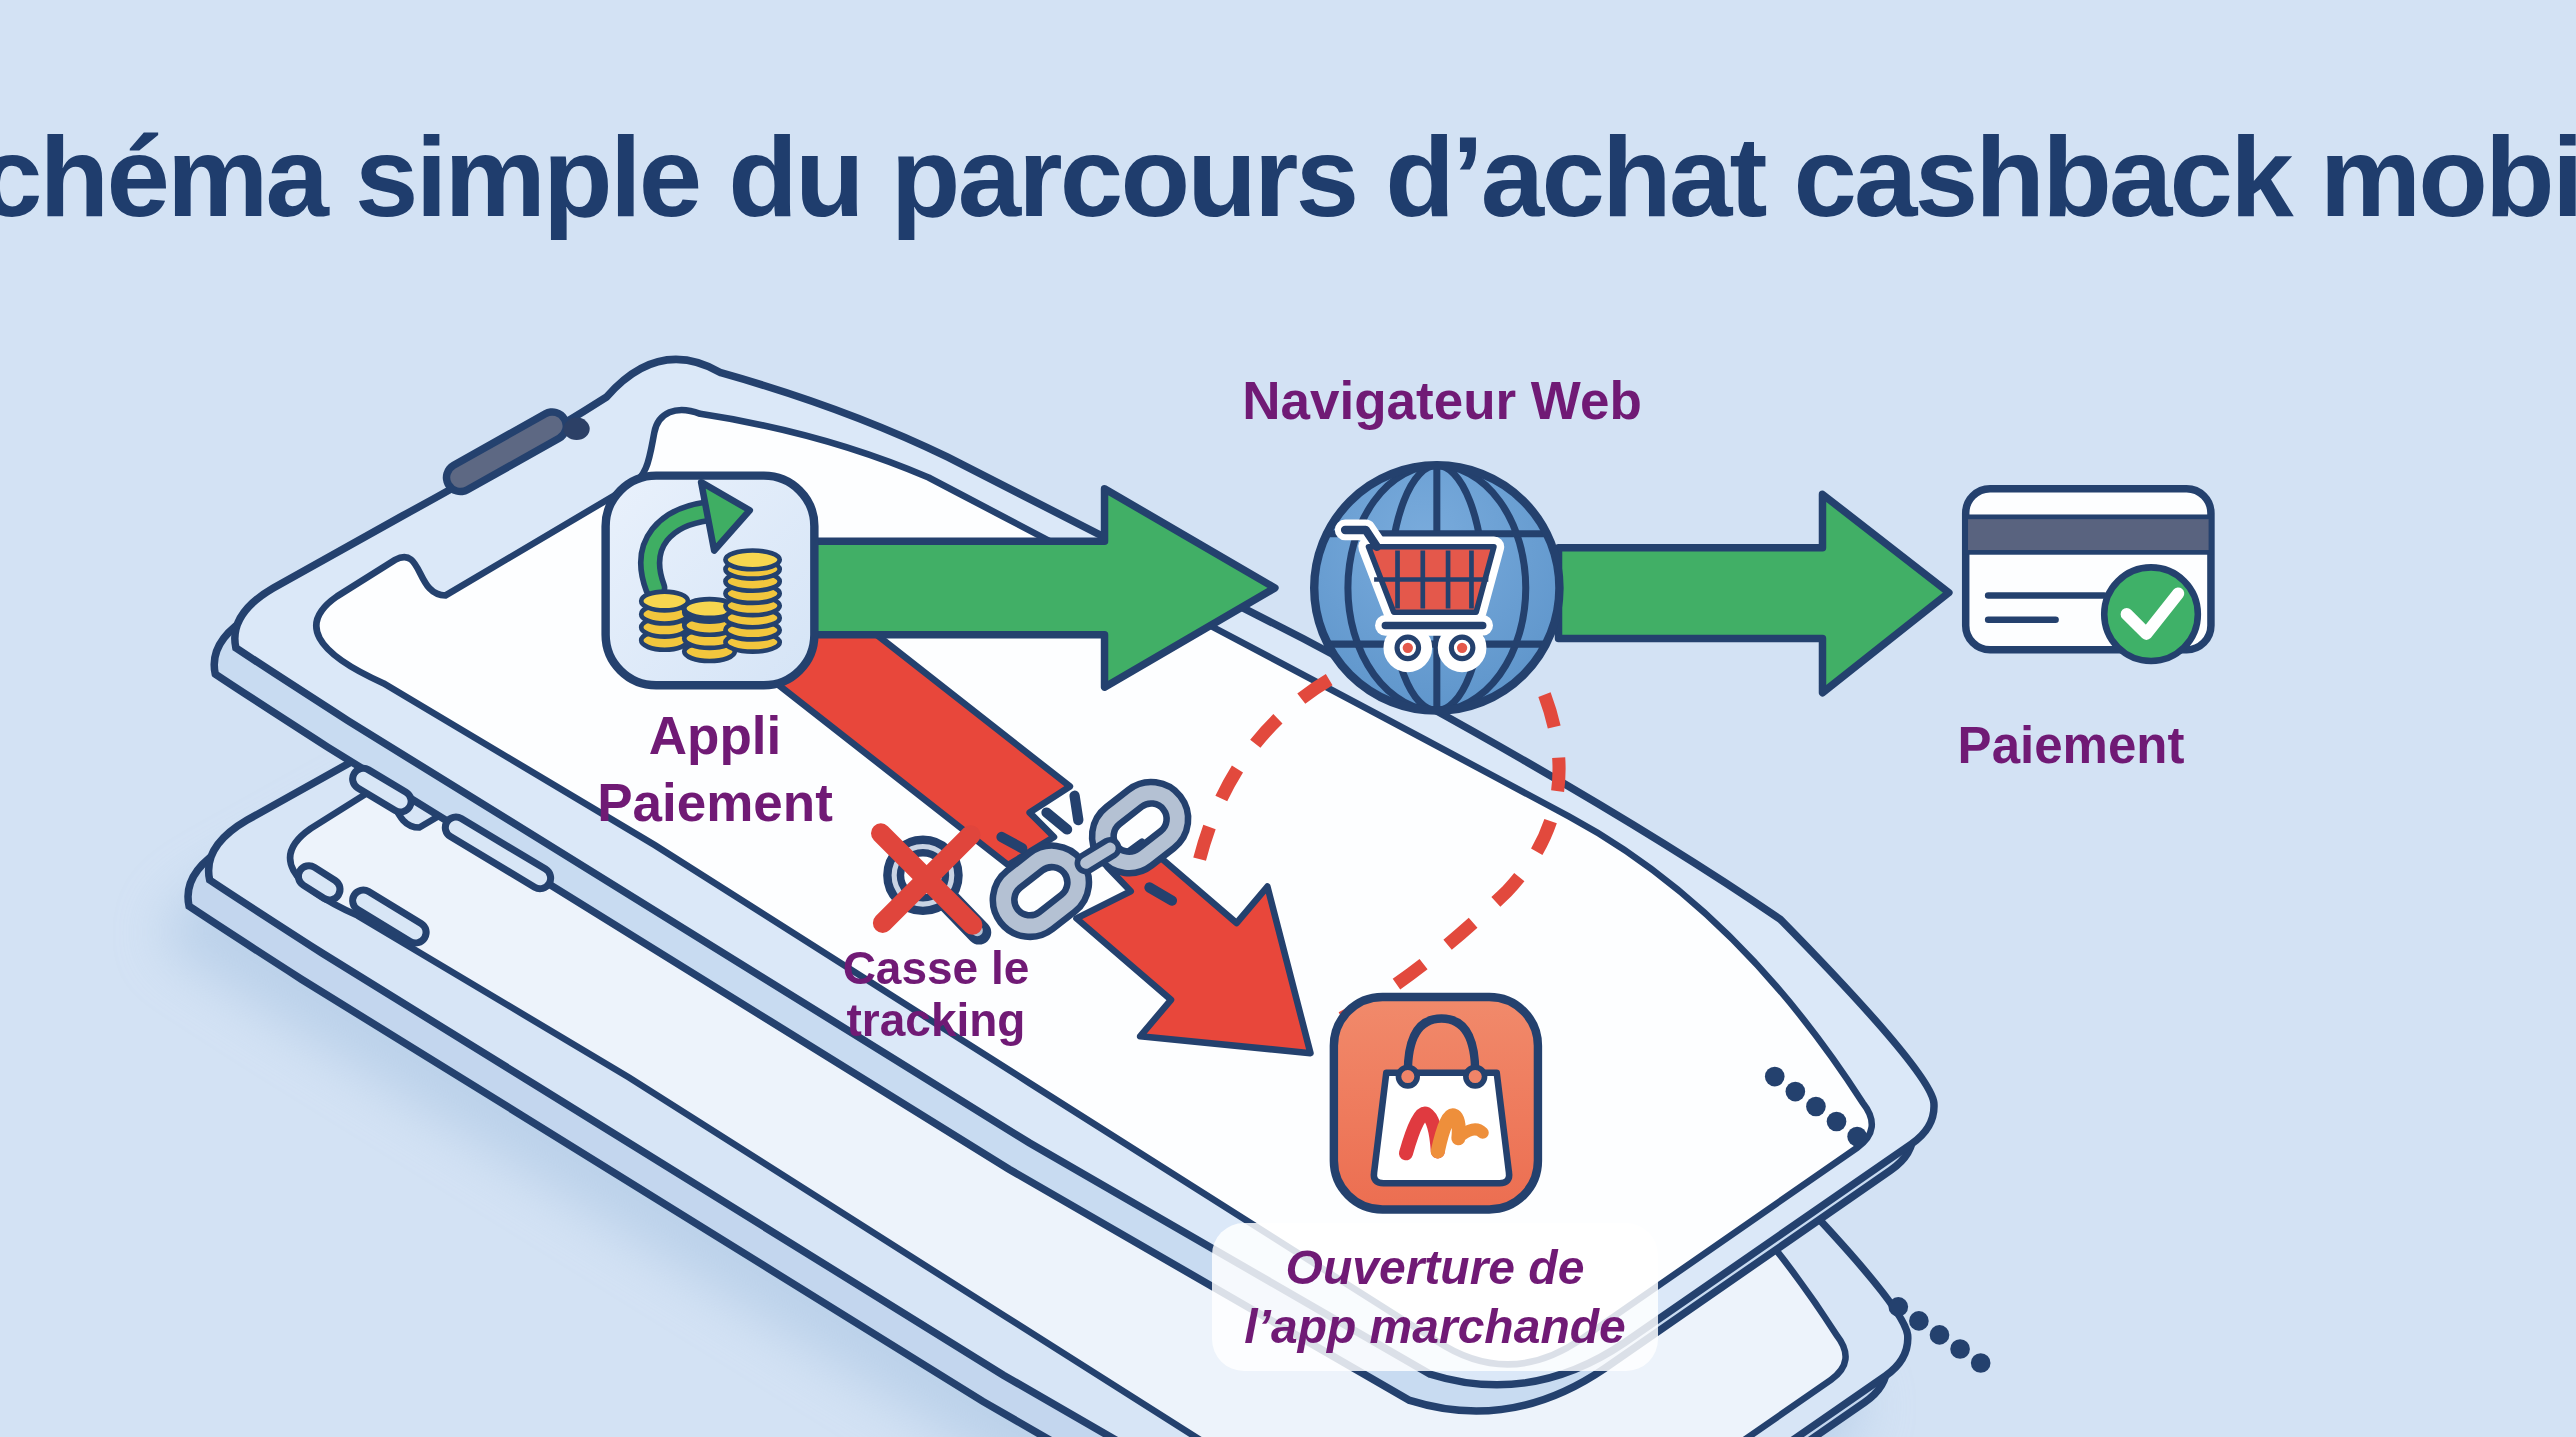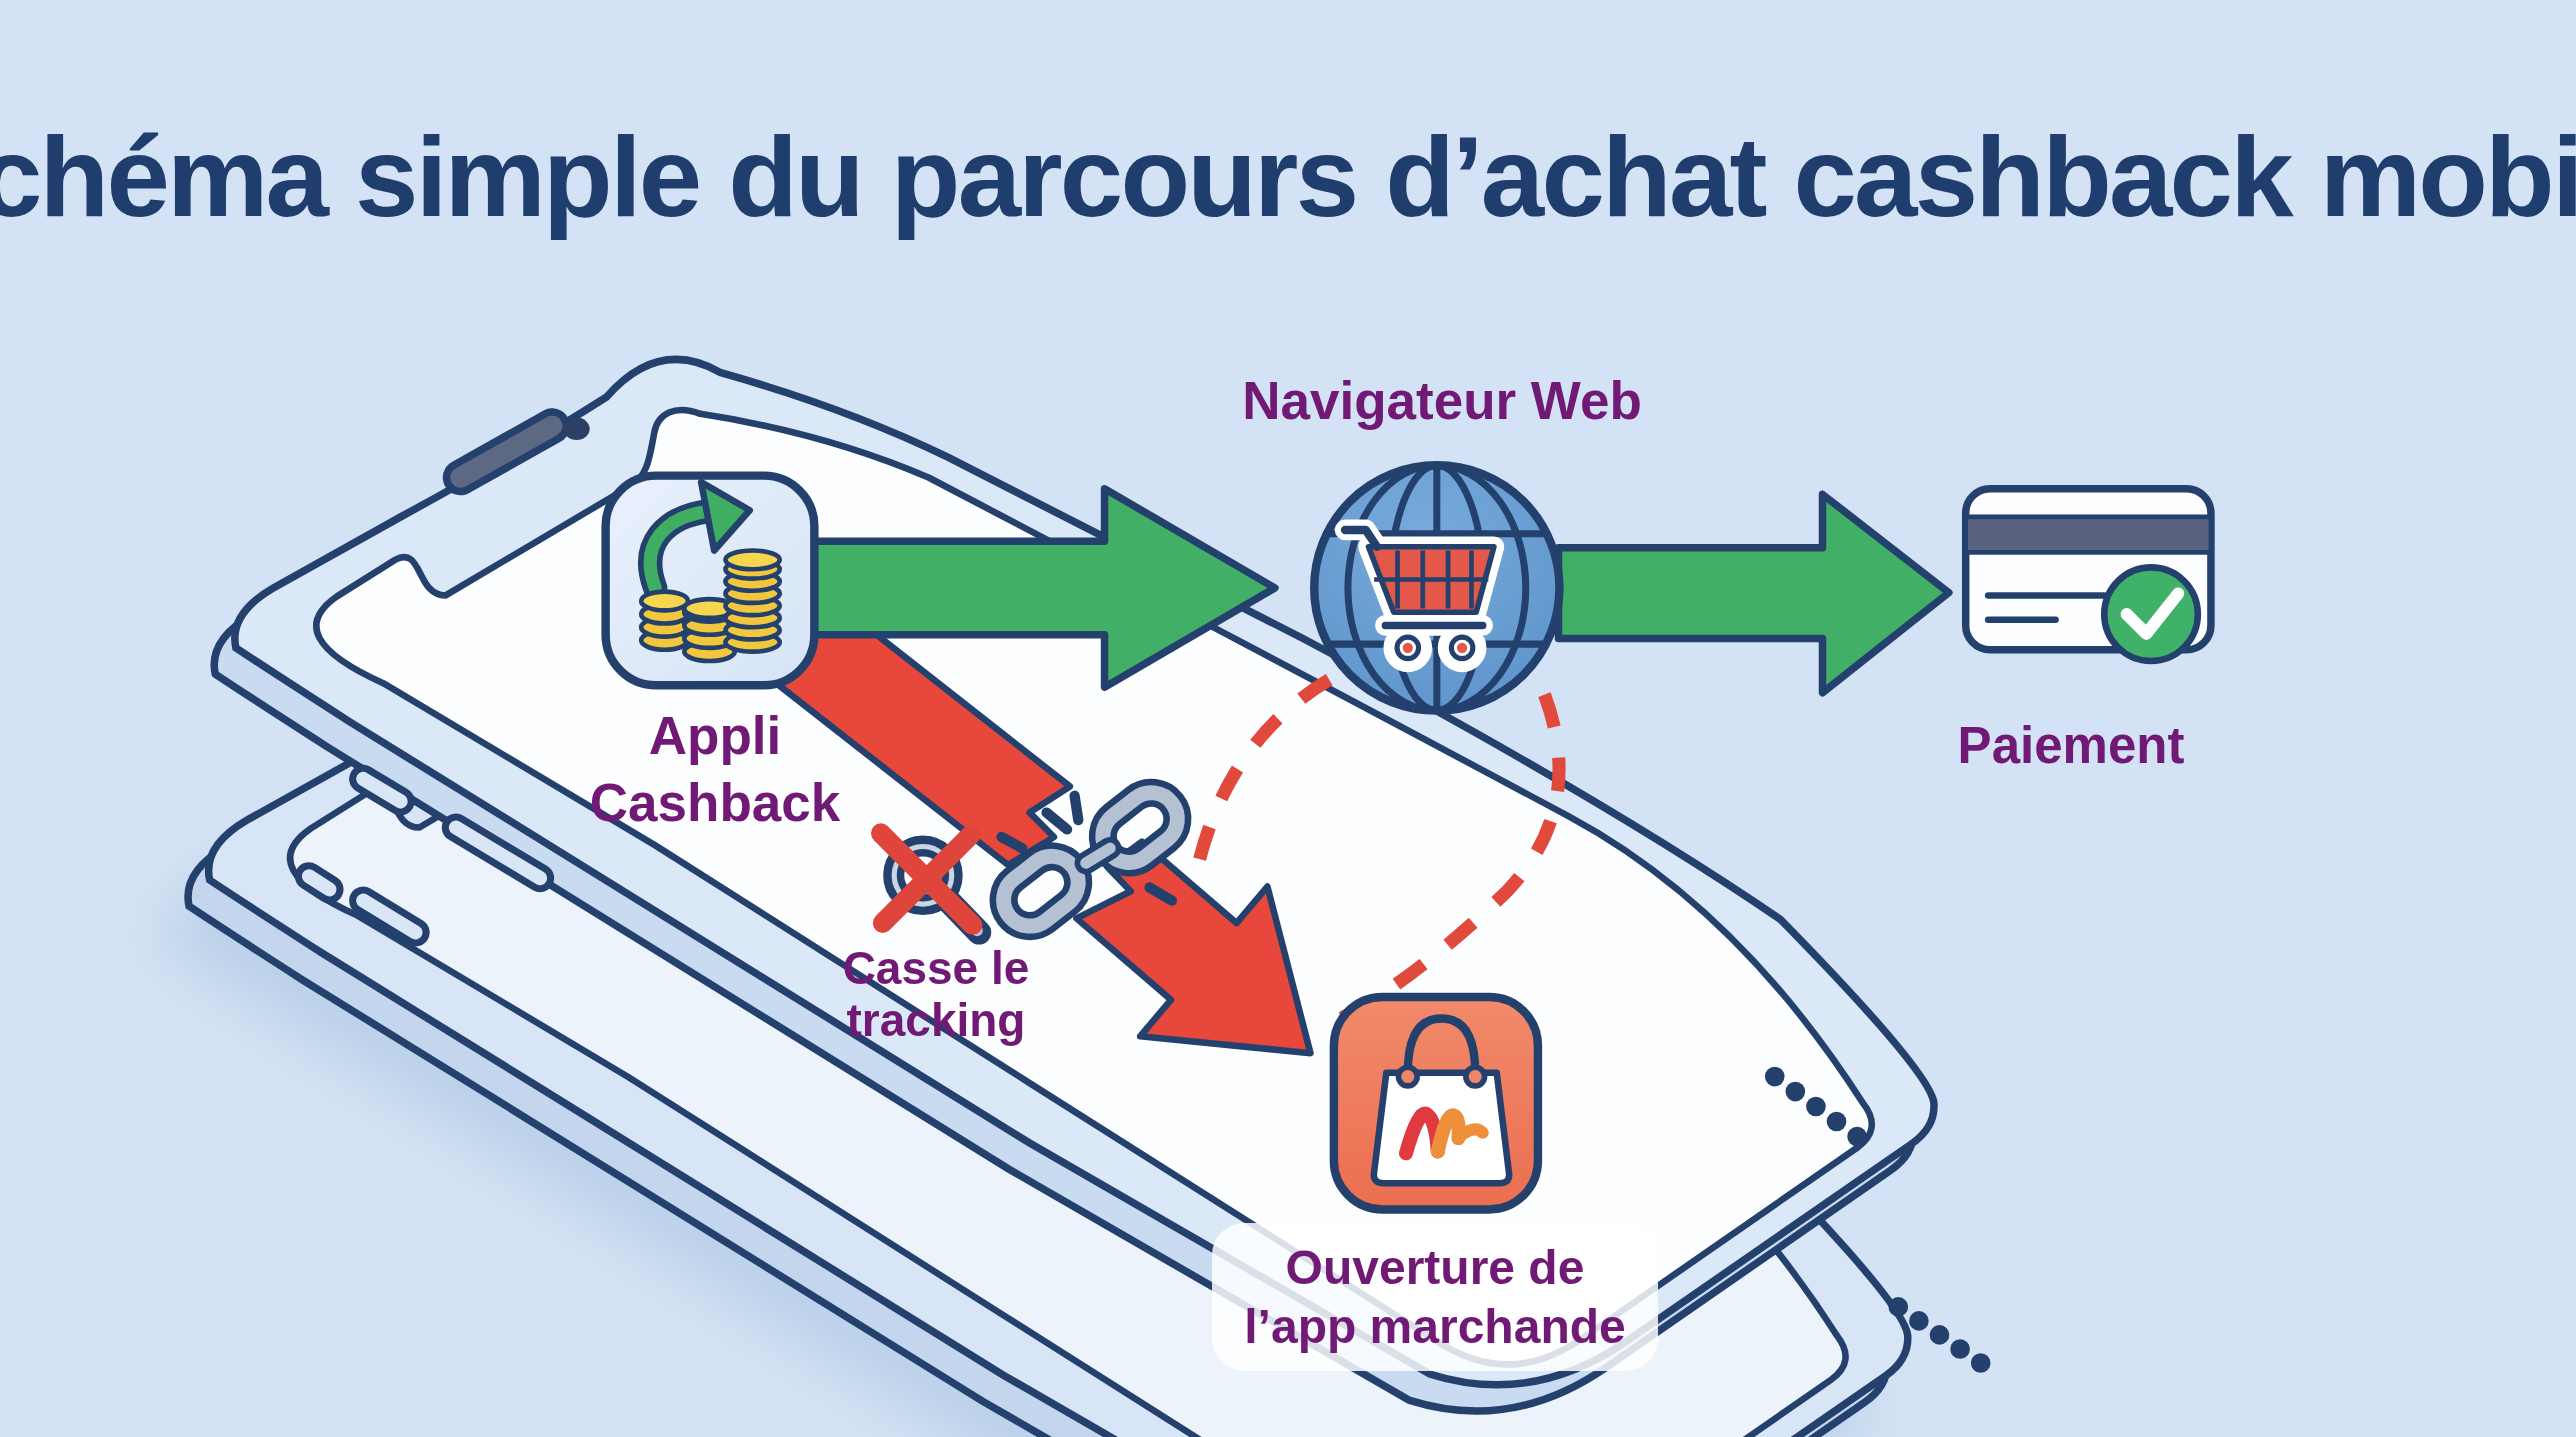--- a/index.html
+++ b/index.html
@@ -12,21 +12,21 @@
   svg{position:absolute;left:0;top:0;}
   .label{
     position:absolute;transform:translate(-50%,-50%);
     color:#701a75;font-weight:bold;text-align:center;white-space:pre-line;
   }
   .title{left:1288px;top:176px;font-size:114px;letter-spacing:-2.8px;white-space:nowrap;color:#1f3d6d;}
   .lbl-browser{left:1442px;top:400px;font-size:53px;white-space:nowrap;}
   .lbl-app{left:715px;top:769px;font-size:53px;line-height:67px;}
   .lbl-track{left:936px;top:994px;font-size:46px;line-height:52px;}
   .lbl-pay{left:2071px;top:745px;font-size:51px;white-space:nowrap;}
-  .lbl-merchant{left:1435px;top:1297px;font-size:48px;line-height:59px;}
+  .lbl-merchant{left:1435px;top:1297px;font-size:48px;line-height:59px;font-style:italic;}
   .merchant-card{
     position:absolute;left:1212px;top:1223px;width:446px;height:148px;
     background:rgba(255,255,255,0.84);border-radius:32px;
   }
 </style>
 </head>
 <body>
 
 <div id="stage">
 
@@ -222,21 +222,21 @@
         <path d="M 1562 1212 Q 1576 1202 1584 1210" stroke="#ee8f3b" stroke-width="13"></path>
       </g>
     </g>
   </g>
 </svg>
 
 <div class="merchant-card"></div>
 <div class="label title">Schéma simple du parcours d’achat cashback mobile</div>
 <div class="label lbl-browser">Navigateur Web</div>
 <div class="label lbl-app">Appli
-Cashback</div>
+Paiement</div>
 <div class="label lbl-track">Casse le
 tracking</div>
 <div class="label lbl-pay">Paiement</div>
 <div class="label lbl-merchant">Ouverture de
 l’app marchande</div>
 
 </div>
 
 
 </body></html>

